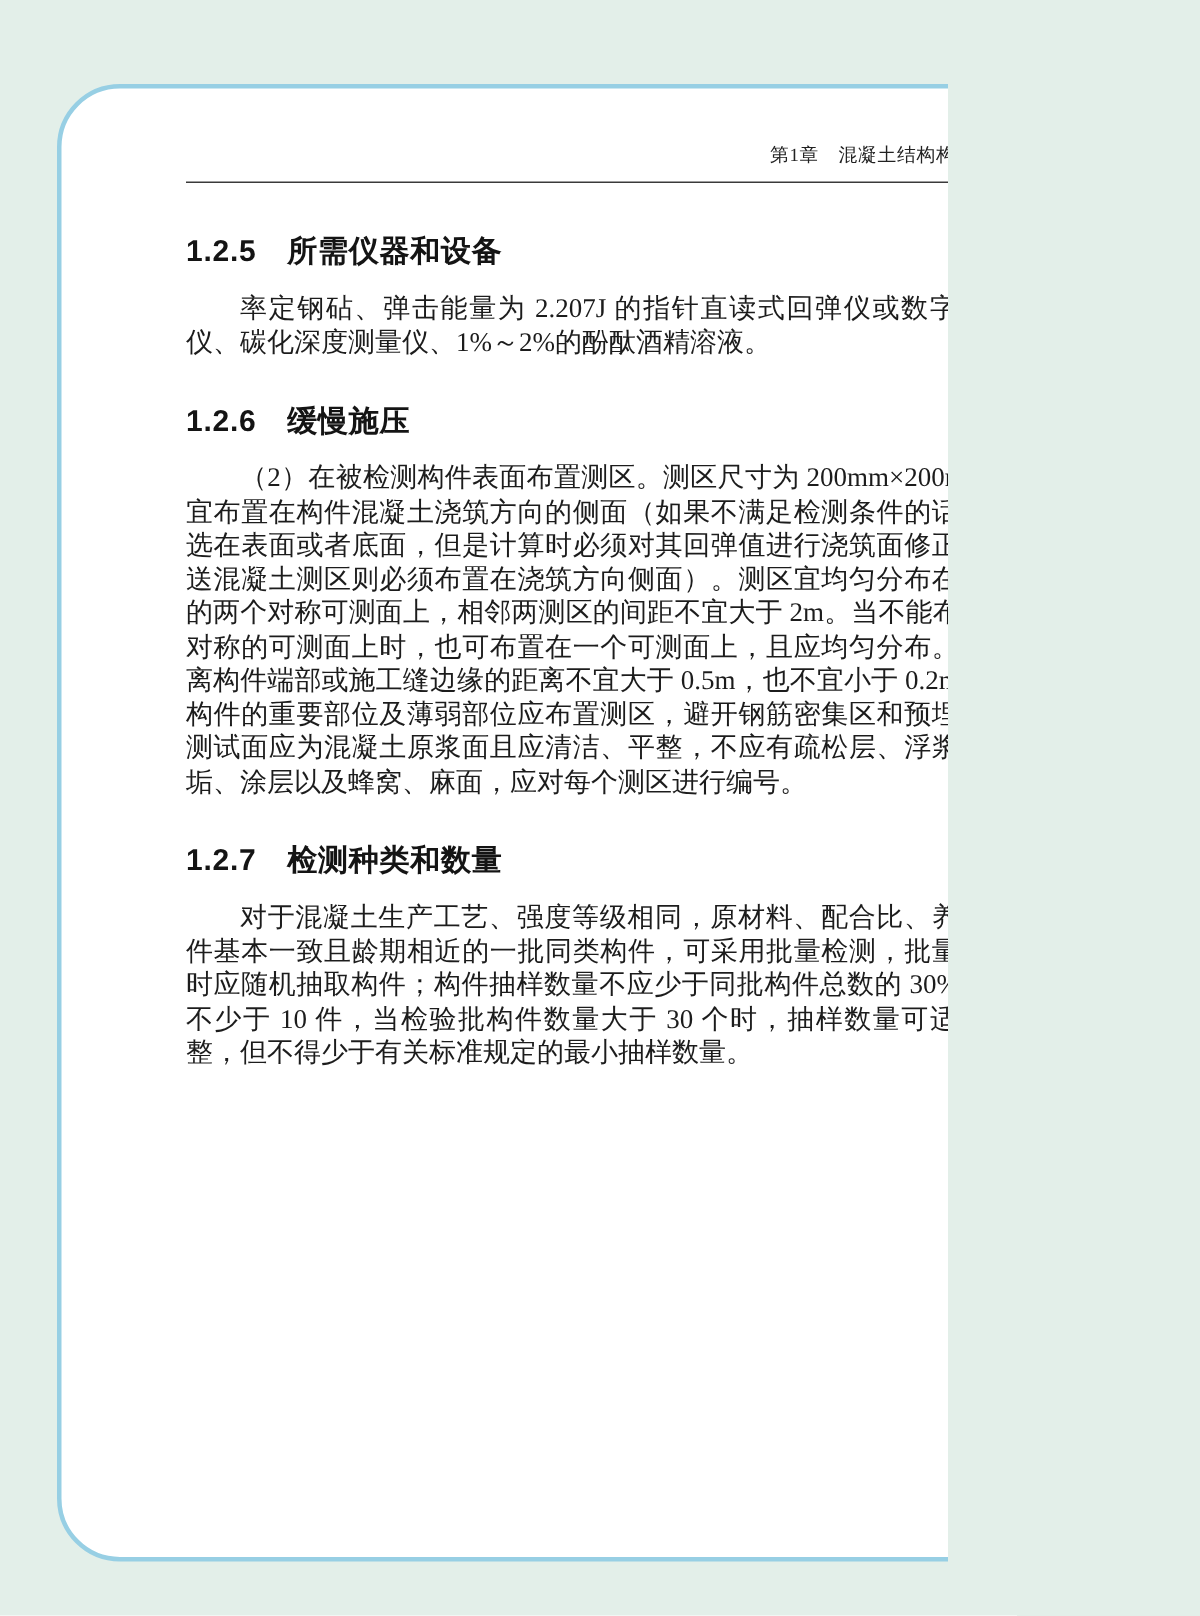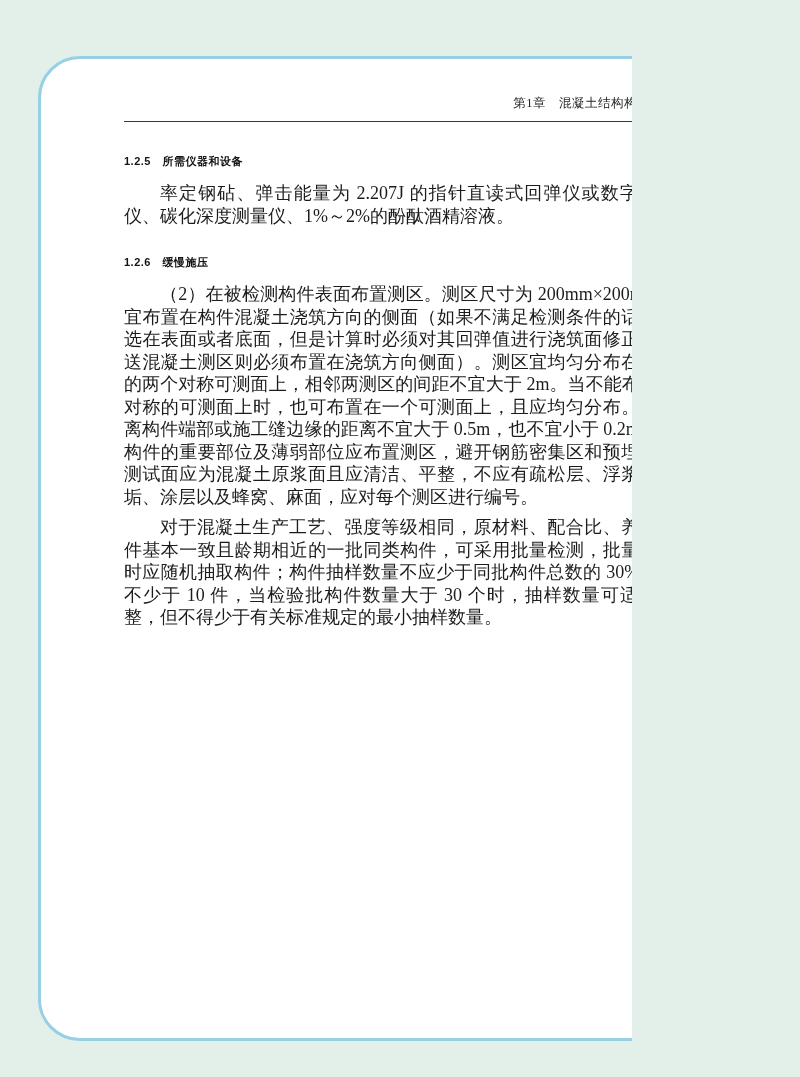--- a/index.html
+++ b/index.html
@@ -37,21 +37,21 @@
     text-align: right;
     font-size: 12.5px;
     color: #222222;
     letter-spacing: 0.5px;
     padding-bottom: 9px;
     border-bottom: 1.5px solid #3a3a3a;
   }
   h2.section-heading {
     font-family: "Liberation Sans", "DejaVu Sans", sans-serif;
     font-weight: bold;
-    font-size: 11px;
+    font-size: 20px;
     color: #141414;
     margin: 28px 0 13px 0;
     letter-spacing: 0.5px;
   }
   h2.section-heading.first { margin-top: 32px; }
   p.body-para {
     font-size: 18px;
     line-height: 22.5px;
     color: #1c1c1c;
     text-align: justify;
@@ -75,19 +75,20 @@
     <div class="page-inner">
 
       <div class="running-head">第1章　混凝土结构构件强度</div>
 
       <h2 class="section-heading first">1.2.5　所需仪器和设备</h2>
       <p class="body-para">率定钢砧、弹击能量为 2.207J 的指针直读式回弹仪或数字回弹仪、碳化深度测量仪、1%～2%的酚酞酒精溶液。</p>
 
       <h2 class="section-heading">1.2.6　缓慢施压</h2>
       <p class="body-para">（2）在被检测构件表面布置测区。测区尺寸为 200mm×200mm，宜布置在构件混凝土浇筑方向的侧面（如果不满足检测条件的话可以选在表面或者底面，但是计算时必须对其回弹值进行浇筑面修正，泵送混凝土测区则必须布置在浇筑方向侧面）。测区宜均匀分布在构件的两个对称可测面上，相邻两测区的间距不宜大于 2m。当不能布置在对称的可测面上时，也可布置在一个可测面上，且应均匀分布。测区离构件端部或施工缝边缘的距离不宜大于 0.5m，也不宜小于 0.2m。在构件的重要部位及薄弱部位应布置测区，避开钢筋密集区和预埋件；测试面应为混凝土原浆面且应清洁、平整，不应有疏松层、浮浆、油垢、涂层以及蜂窝、麻面，应对每个测区进行编号。</p>
 
+      <h2 class="section-heading">1.2.7　检测种类和数量</h2>
       <p class="body-para gap-top">对于混凝土生产工艺、强度等级相同，原材料、配合比、养护条件基本一致且龄期相近的一批同类构件，可采用批量检测，批量检测时应随机抽取构件；构件抽样数量不应少于同批构件总数的 30%，且不少于 10 件，当检验批构件数量大于 30 个时，抽样数量可适当调整，但不得少于有关标准规定的最小抽样数量。</p>
 
     </div>
 
     <div class="page-number">3</div>
   </div>
 </div>
 
 </body></html>

